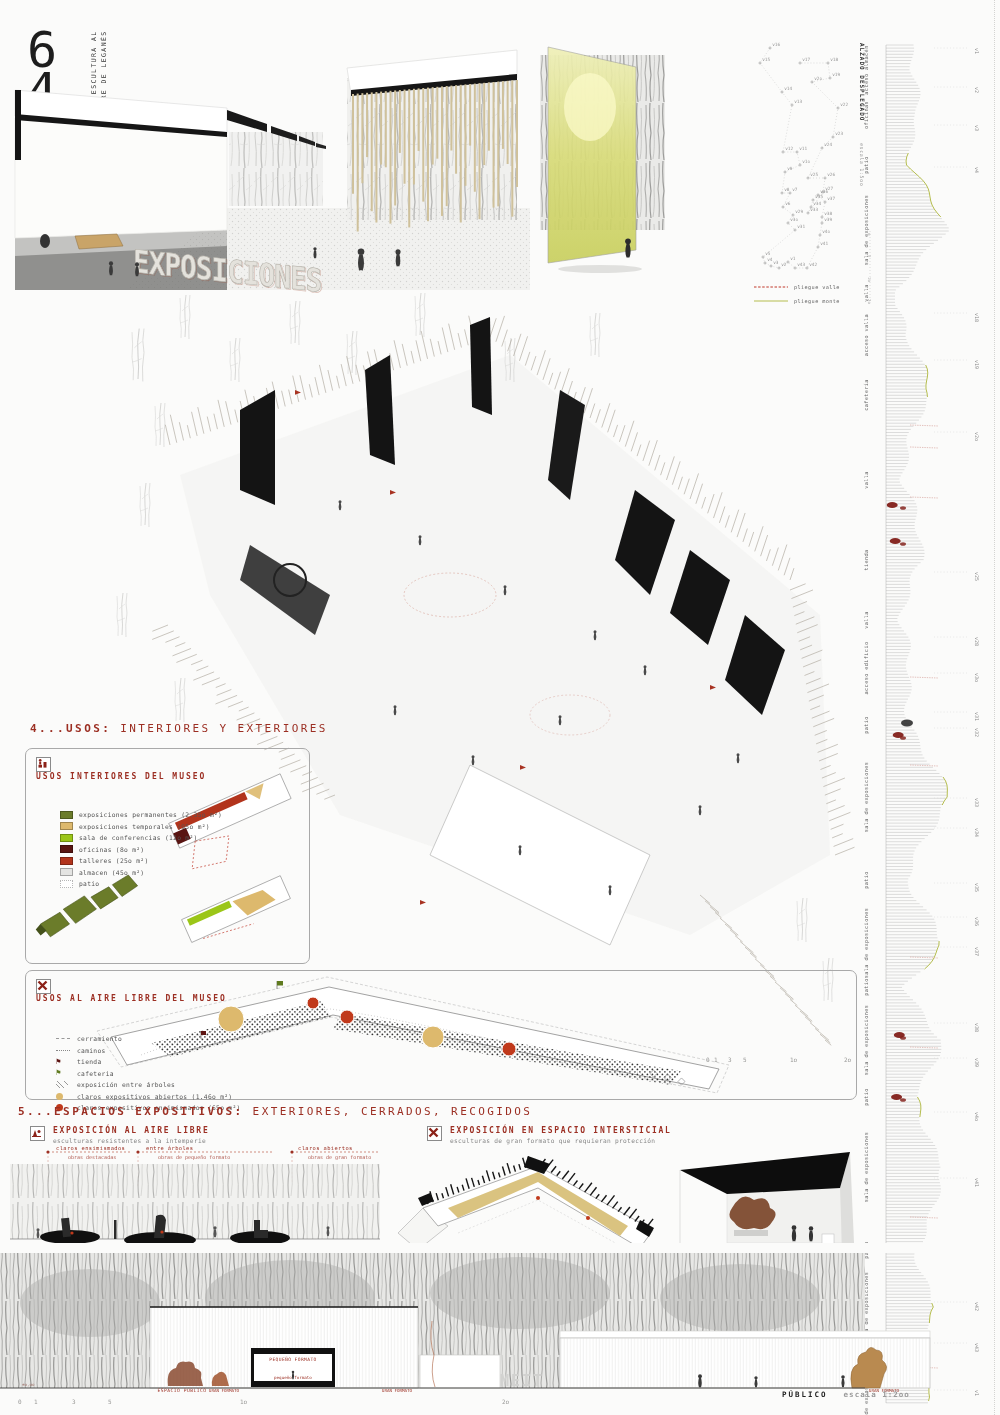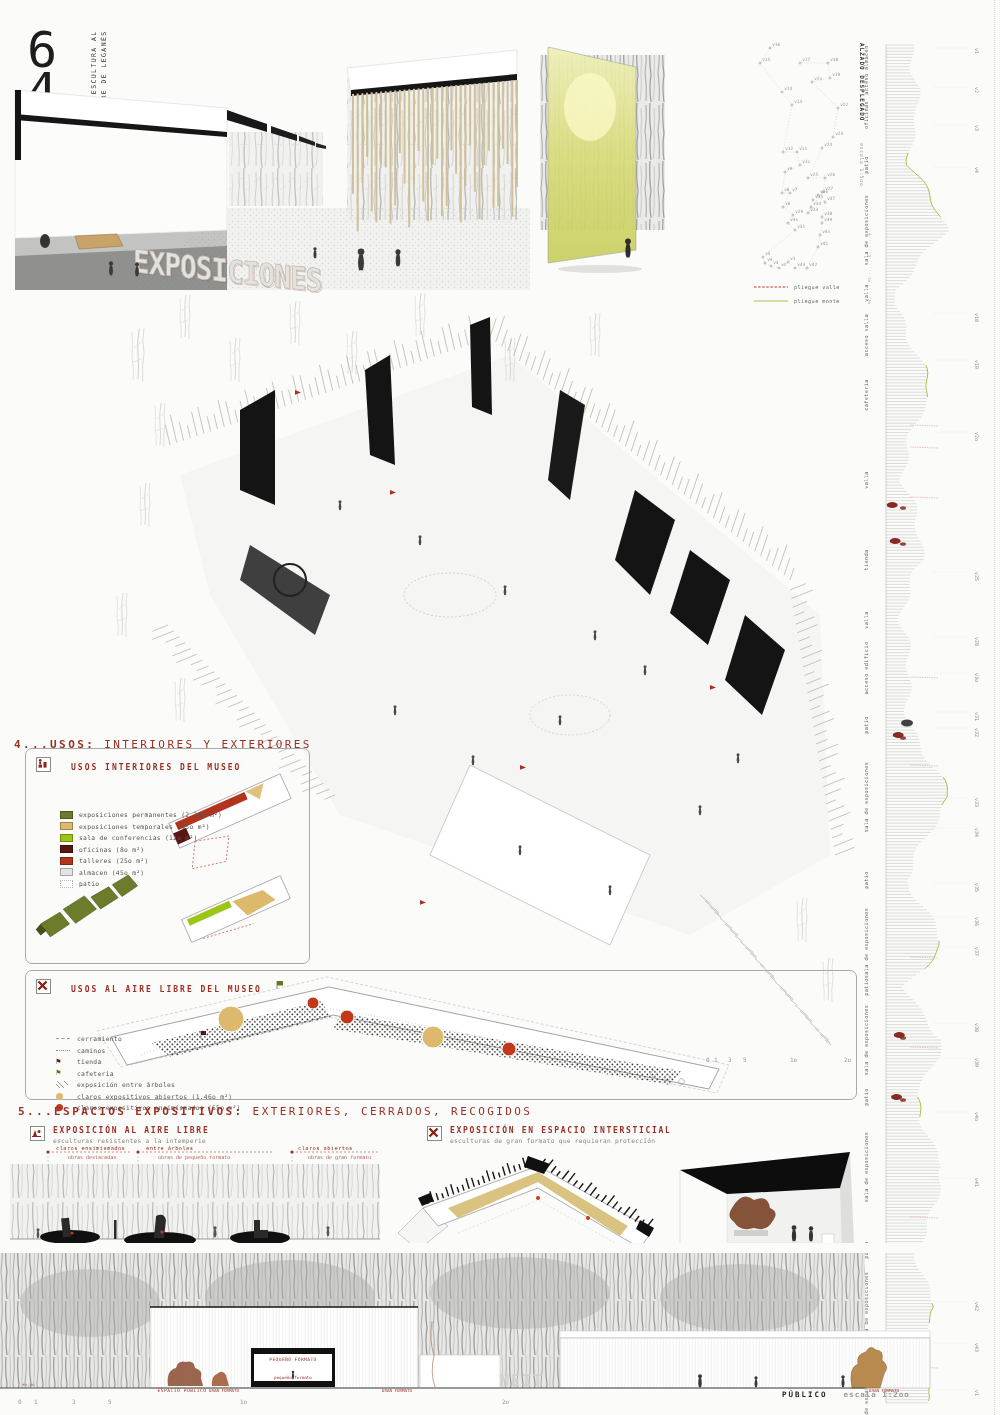--- a/index.html
+++ b/index.html
@@ -6,21 +6,21 @@
   .board{position:relative;width:1000px;height:1415px;margin:0 auto;background:#fbfbfa;
          font-family:"DejaVu Sans Mono",monospace;color:#444;overflow:hidden;}
   .abs{position:absolute;}
   svg{display:block;overflow:visible;font-family:"DejaVu Sans Mono",monospace;}
   .digits{font-size:50px;line-height:41px;color:#1d1d1d;}
   .vtitle{transform-origin:0 0;transform:rotate(-90deg);font-size:6.5px;letter-spacing:1.4px;
           color:#333;line-height:9.5px;white-space:nowrap;}
   .h-main{color:#9c2f23;font-weight:bold;font-size:11px;letter-spacing:2.4px;white-space:nowrap;}
   .h-main .rest{font-weight:normal;}
   .legbox{border:1px solid #a9a9a9;border-radius:7px;background:transparent;}
-  .boxhead{display:flex;align-items:flex-end;gap:20px;}
+  .boxhead{display:flex;align-items:flex-start;gap:0;flex-direction:column;}
   .boxtitle{color:#9c2f23;font-weight:bold;font-size:8px;letter-spacing:2px;white-space:nowrap;}
   .pico{width:13px;height:13px;border:1px solid #8a8a8a;background:#fff;flex:0 0 auto;}
   .leg-item{display:flex;align-items:center;gap:6px;font-size:6.3px;color:#555;
             letter-spacing:0.3px;height:11.5px;white-space:nowrap;}
   .chip{width:11px;height:6px;border:0.5px solid rgba(0,0,0,.28);flex:0 0 auto;}
   .sw{width:15px;display:flex;align-items:center;justify-content:flex-start;flex:0 0 auto;}
   .sw-dash{width:14px;border-top:1px dashed #999;}
   .sw-dots{width:14px;border-top:1px dotted #888;}
   .sw-hatch{width:12px;height:7px;background:repeating-linear-gradient(45deg,#999 0 .6px,transparent .6px 2.6px);}
   .sw-circ{width:7px;height:7px;border-radius:50%;}
@@ -1152,21 +1152,21 @@
 
   <div class="abs" style="left:706px;top:1056px;width:150px;height:10px;">
     <span class="scnum" style="left:0">0</span>
     <span class="scnum" style="left:8px">1</span>
     <span class="scnum" style="left:22px">3</span>
     <span class="scnum" style="left:37px">5</span>
     <span class="scnum" style="left:84px">1o</span>
     <span class="scnum" style="left:138px">2o</span>
   </div>
 
-  <div class="abs h-main" style="left:14px;top:722px;margin-top:16px;">
+  <div class="abs h-main" style="left:30px;top:722px;">
     <span>4...USOS:</span>
     <span class="rest">INTERIORES Y EXTERIORES</span>
   </div>
 
   <div class="abs legbox" style="left:25px;top:748px;width:283px;height:214px;">
     <svg class="abs" style="left:0;top:0;" width="283" height="214" viewBox="0 0 283 214">
       <g transform="rotate(-24 205 62)">
         <rect x="143" y="48" width="122" height="27" fill="#fff" stroke="#999" stroke-width="0.7"></rect>
         <rect x="149" y="50" width="76" height="8" fill="#b2341c"></rect>
         <rect x="143" y="59" width="14" height="12" fill="#591512"></rect>

